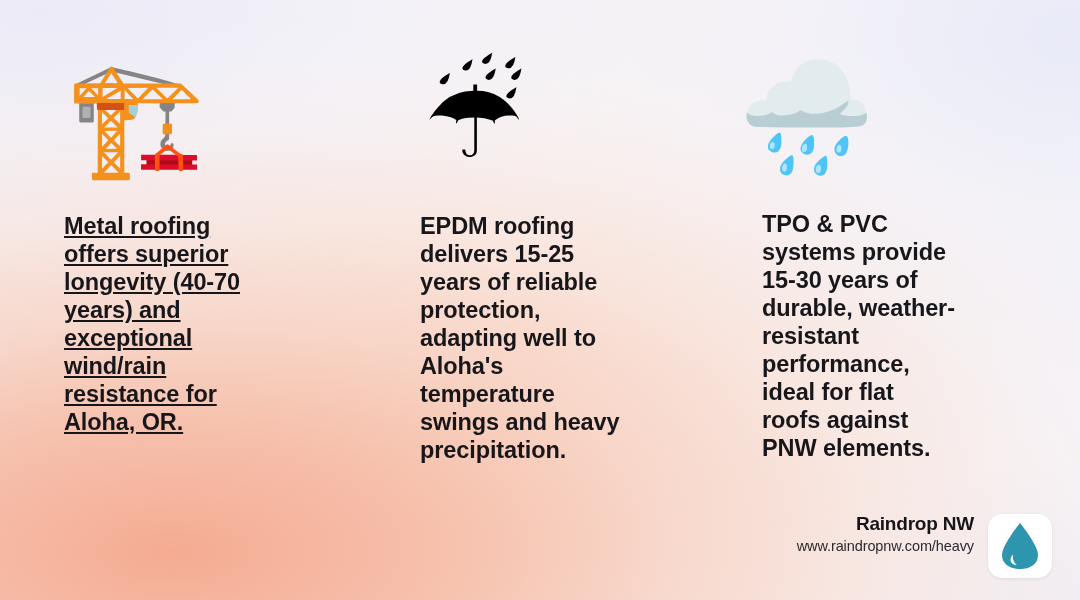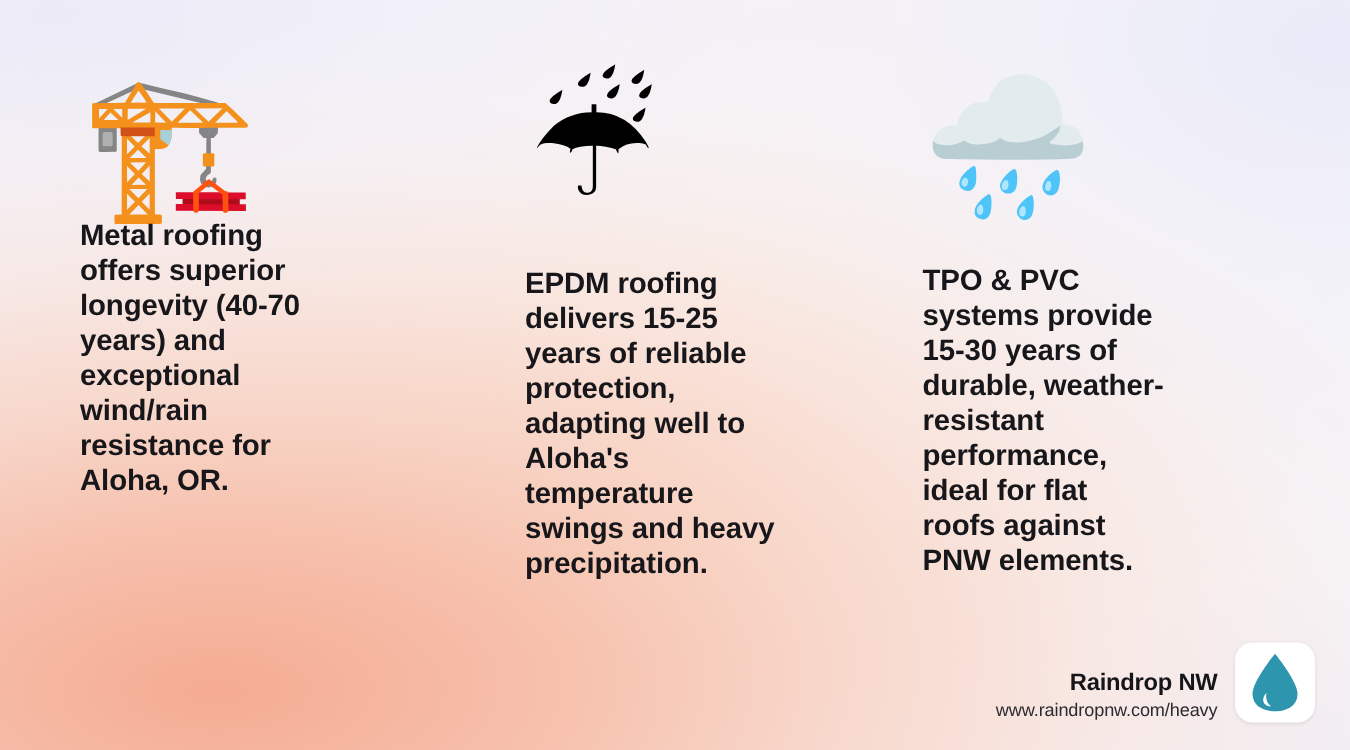--- a/index.html
+++ b/index.html
@@ -107,32 +107,32 @@
   .col-text {
     font-family: "Liberation Sans", sans-serif;
     font-weight: bold;
     font-size: 23.5px;
     line-height: 28px;
     letter-spacing: -0.1px;
     color: #17171b;
     white-space: pre-line;
     margin: 0;
   }
-  .col-1 .col-text { width: 250px; }
+  .col-1 .col-text { margin-top: 38px; width: 250px; text-decoration: underline; }
   .col-2 .col-text { margin-top: 38px; width: 252px; }
-  .col-3 .col-text { margin-top: 38px; width: 260px; }
+  .col-3 .col-text { margin-top: 38px; width: 260px; margin-left: 24px; }
 
   
   #brand {
     position: absolute;
     right: 28px;
     bottom: 22px;
     display: flex;
     flex-direction: row;
-    align-items: flex-end;
+    align-items: flex-start;
     gap: 14px;
   }
   #brand-text {
     display: flex;
     flex-direction: column;
     align-items: flex-end;
     gap: 4px;
   }
   #brand-name {
     font-family: "Liberation Sans", sans-serif;

